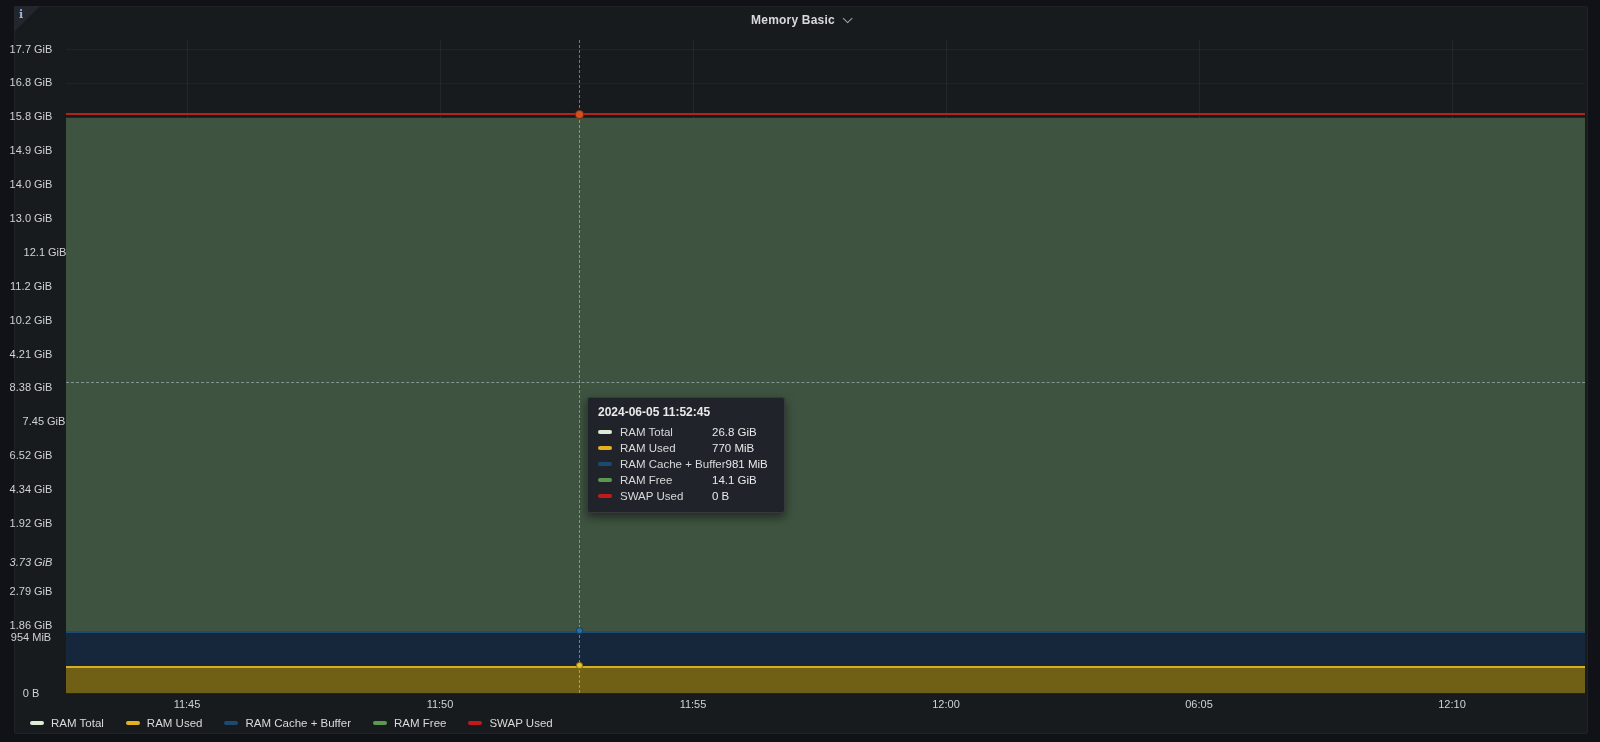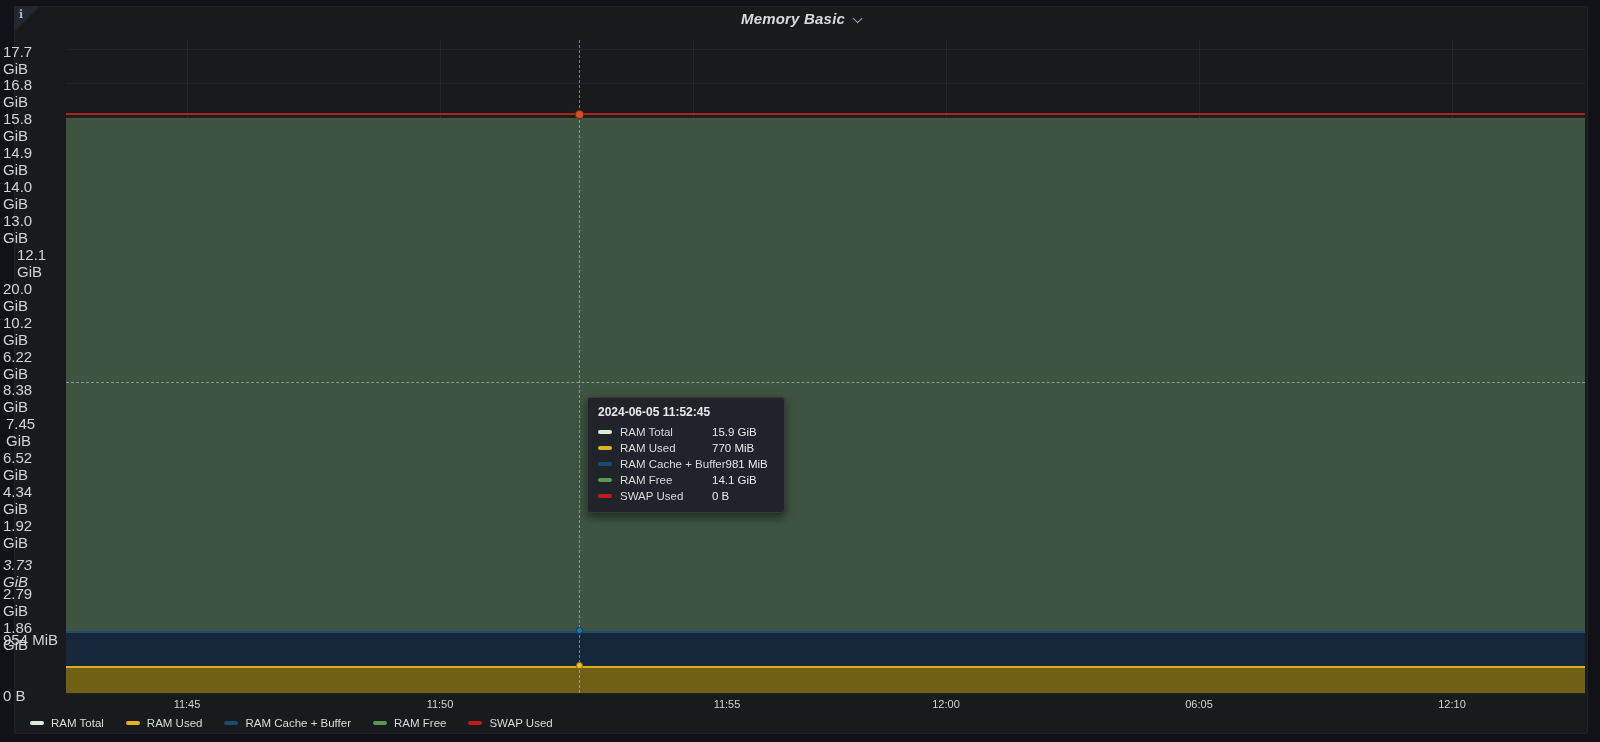--- a/index.html
+++ b/index.html
@@ -5,27 +5,27 @@
   * { margin:0; padding:0; box-sizing:border-box; }
   html,body { background:#0d0e10; }
   body { font-family:"Liberation Sans", sans-serif; }
   .page { position:relative; width:1600px; height:742px; background:#111217; overflow:hidden; }
   .panel { position:absolute; left:14px; top:6px; width:1574px; height:728px;
            background:#181b1e; border:1px solid #202226; border-radius:2px; }
   .info-corner { position:absolute; left:14px; top:6px; width:0; height:0;
                  border-top:26px solid #23262c; border-right:26px solid transparent; cursor:pointer; z-index:5; }
   .info-i { position:absolute; left:5px; top:-24px; font-size:11px; font-weight:bold; color:#9bb9dc; font-family:"DejaVu Serif", serif; }
   .panel-header { position:absolute; left:0; top:10px; width:100%; text-align:center; z-index:4; cursor:pointer; }
-  .panel-title { color:#d8d9da; font-size:15px; font-weight:bold; letter-spacing:0.2px;font-style:italic; }
+  .panel-title { color:#d8d9da; font-size:12px; font-weight:bold; letter-spacing:0.2px; }
   .chevron { display:inline-block; margin-left:7px; width:7px; height:7px;
              border-right:1.5px solid #9da0a8; border-bottom:1.5px solid #9da0a8;
              transform:rotate(45deg) translateY(-3px); }
   .gridline-v { position:absolute; width:1px; background:rgba(255,255,255,0.055); }
   .gridline-h { position:absolute; height:1px; background:rgba(255,255,255,0.045); }
-  .y-label { position:absolute; width:56px; text-align:left; font-size:15px; color:#d0d2d6; }
+  .y-label { position:absolute; width:56px; text-align:center; font-size:11px; color:#d0d2d6; }
   .x-label { position:absolute; width:70px; text-align:center; font-size:11px; color:#d0d2d6; }
   .band { position:absolute; }
   .series-line { position:absolute; }
   .crosshair-v { position:absolute; width:0; border-left:1px dashed rgba(205,215,225,0.5); z-index:2; }
   .crosshair-h { position:absolute; height:0; border-top:1px dashed rgba(205,215,225,0.5); z-index:2; }
   .dot { position:absolute; border-radius:50%; border:1px solid rgba(0,0,0,0.4); z-index:3; }
   .tooltip { position:absolute; left:587px; top:397px; width:198px; background:#202329;
              border:1px solid #37393f; border-radius:3px; padding:7px 10px 8px 10px;
              box-shadow:0 4px 10px rgba(0,0,0,0.5); z-index:10; }
   .tt-header { color:#e8e9ea; font-size:12px; font-weight:bold; margin-bottom:5px; }
@@ -51,21 +51,21 @@
   <div class="panel-header">
     <span class="panel-title">Memory Basic</span><span class="chevron"></span>
   </div>
 
   <div id="chart">
       <div class="gridline-v" style="left: 187px; top: 40px; height: 653px;"></div>
       <div class="x-label" style="left: 152px; top: 698px;">11:45</div>
       <div class="gridline-v" style="left: 440px; top: 40px; height: 653px;"></div>
       <div class="x-label" style="left: 405px; top: 698px;">11:50</div>
       <div class="gridline-v" style="left: 693px; top: 40px; height: 653px;"></div>
-      <div class="x-label" style="left: 692px; top: 698px;">11:55</div>
+      <div class="x-label" style="left: 658px; top: 698px;">11:55</div>
       <div class="gridline-v" style="left: 946px; top: 40px; height: 653px;"></div>
       <div class="x-label" style="left: 911px; top: 698px;">12:00</div>
       <div class="gridline-v" style="left: 1199px; top: 40px; height: 653px;"></div>
       <div class="x-label" style="left: 1164px; top: 698px;">06:05</div>
       <div class="gridline-v" style="left: 1452px; top: 40px; height: 653px;"></div>
       <div class="x-label" style="left: 1417px; top: 698px;">12:10</div>
       <div class="gridline-h" style="left: 66px; top: 49px; width: 1519px;"></div>
       <div class="y-label" style="left: 3px; top: 42.5px;">17.7 GiB</div>
       <div class="gridline-h" style="left: 66px; top: 82.8947px; width: 1519px;"></div>
       <div class="y-label" style="left: 3px; top: 76.3947px;">16.8 GiB</div>
@@ -73,29 +73,29 @@
       <div class="y-label" style="left: 3px; top: 110.289px;">15.8 GiB</div>
       <div class="gridline-h" style="left: 66px; top: 150.684px; width: 1519px;"></div>
       <div class="y-label" style="left: 3px; top: 144.184px;">14.9 GiB</div>
       <div class="gridline-h" style="left: 66px; top: 184.579px; width: 1519px;"></div>
       <div class="y-label" style="left: 3px; top: 178.079px;">14.0 GiB</div>
       <div class="gridline-h" style="left: 66px; top: 218.474px; width: 1519px;"></div>
       <div class="y-label" style="left: 3px; top: 211.974px;">13.0 GiB</div>
       <div class="gridline-h" style="left: 66px; top: 252.368px; width: 1519px;"></div>
       <div class="y-label" style="left: 17px; top: 245.868px;">12.1 GiB</div>
       <div class="gridline-h" style="left: 66px; top: 286.263px; width: 1519px;"></div>
-      <div class="y-label" style="left: 3px; top: 279.763px;">20.0 GiB</div>
+      <div class="y-label" style="left: 3px; top: 279.763px;">11.2 GiB</div>
       <div class="gridline-h" style="left: 66px; top: 320.158px; width: 1519px;"></div>
       <div class="y-label" style="left: 3px; top: 313.658px;">10.2 GiB</div>
       <div class="gridline-h" style="left: 66px; top: 354.053px; width: 1519px;"></div>
-      <div class="y-label" style="left: 3px; top: 347.553px;">6.22 GiB</div>
+      <div class="y-label" style="left: 3px; top: 347.553px;">4.21 GiB</div>
       <div class="gridline-h" style="left: 66px; top: 387.947px; width: 1519px;"></div>
       <div class="y-label" style="left: 3px; top: 381.447px;">8.38 GiB</div>
       <div class="gridline-h" style="left: 66px; top: 421.842px; width: 1519px;"></div>
-      <div class="y-label" style="left: 6px; top: 415.342px;">7.45 GiB</div>
+      <div class="y-label" style="left: 16px; top: 415.342px;">7.45 GiB</div>
       <div class="gridline-h" style="left: 66px; top: 455.737px; width: 1519px;"></div>
       <div class="y-label" style="left: 3px; top: 449.237px;">6.52 GiB</div>
       <div class="gridline-h" style="left: 66px; top: 489.632px; width: 1519px;"></div>
       <div class="y-label" style="left: 3px; top: 483.132px;">4.34 GiB</div>
       <div class="gridline-h" style="left: 66px; top: 523.526px; width: 1519px;"></div>
       <div class="y-label" style="left: 3px; top: 517.026px;">1.92 GiB</div>
       <div class="gridline-h" style="left: 66px; top: 557.421px; width: 1519px;"></div>
       <div class="y-label" style="left: 3px; top: 556px; font-style: italic;">3.73 GiB</div>
       <div class="gridline-h" style="left: 66px; top: 591.316px; width: 1519px;"></div>
       <div class="y-label" style="left: 3px; top: 584.816px;">2.79 GiB</div>
@@ -115,21 +115,21 @@
       <div class="dot" style="left: 575.5px; top: 662.139px; width: 7px; height: 7px; background: rgb(232, 194, 40);"></div>
       <div class="dot" style="left: 575.5px; top: 627.283px; width: 7px; height: 7px; background: rgb(36, 112, 168);"></div>
     </div>
 
   <div class="tooltip">
     <div class="tt-header">2024-06-05 11:52:45</div>
     <div id="tt-rows">
         <div class="tt-row">
           <span class="tt-swatch" style="background: rgb(220, 237, 213);"></span>
           <span class="tt-name">RAM Total</span>
-          <span class="tt-value">15.9 GiB</span>
+          <span class="tt-value">26.8 GiB</span>
         </div>
         <div class="tt-row">
           <span class="tt-swatch" style="background: rgb(229, 178, 31);"></span>
           <span class="tt-name">RAM Used</span>
           <span class="tt-value">770 MiB</span>
         </div>
         <div class="tt-row">
           <span class="tt-swatch" style="background: rgb(27, 75, 112);"></span>
           <span class="tt-name">RAM Cache + Buffer</span>
           <span class="tt-value">981 MiB</span>

